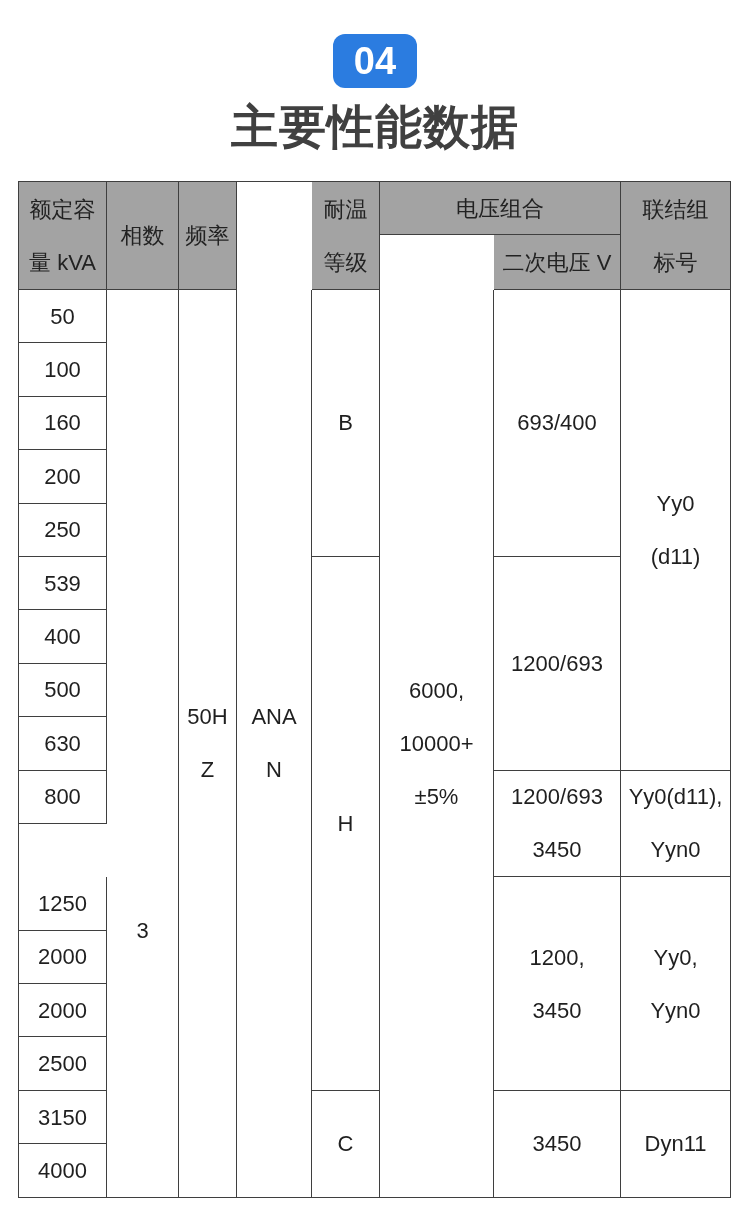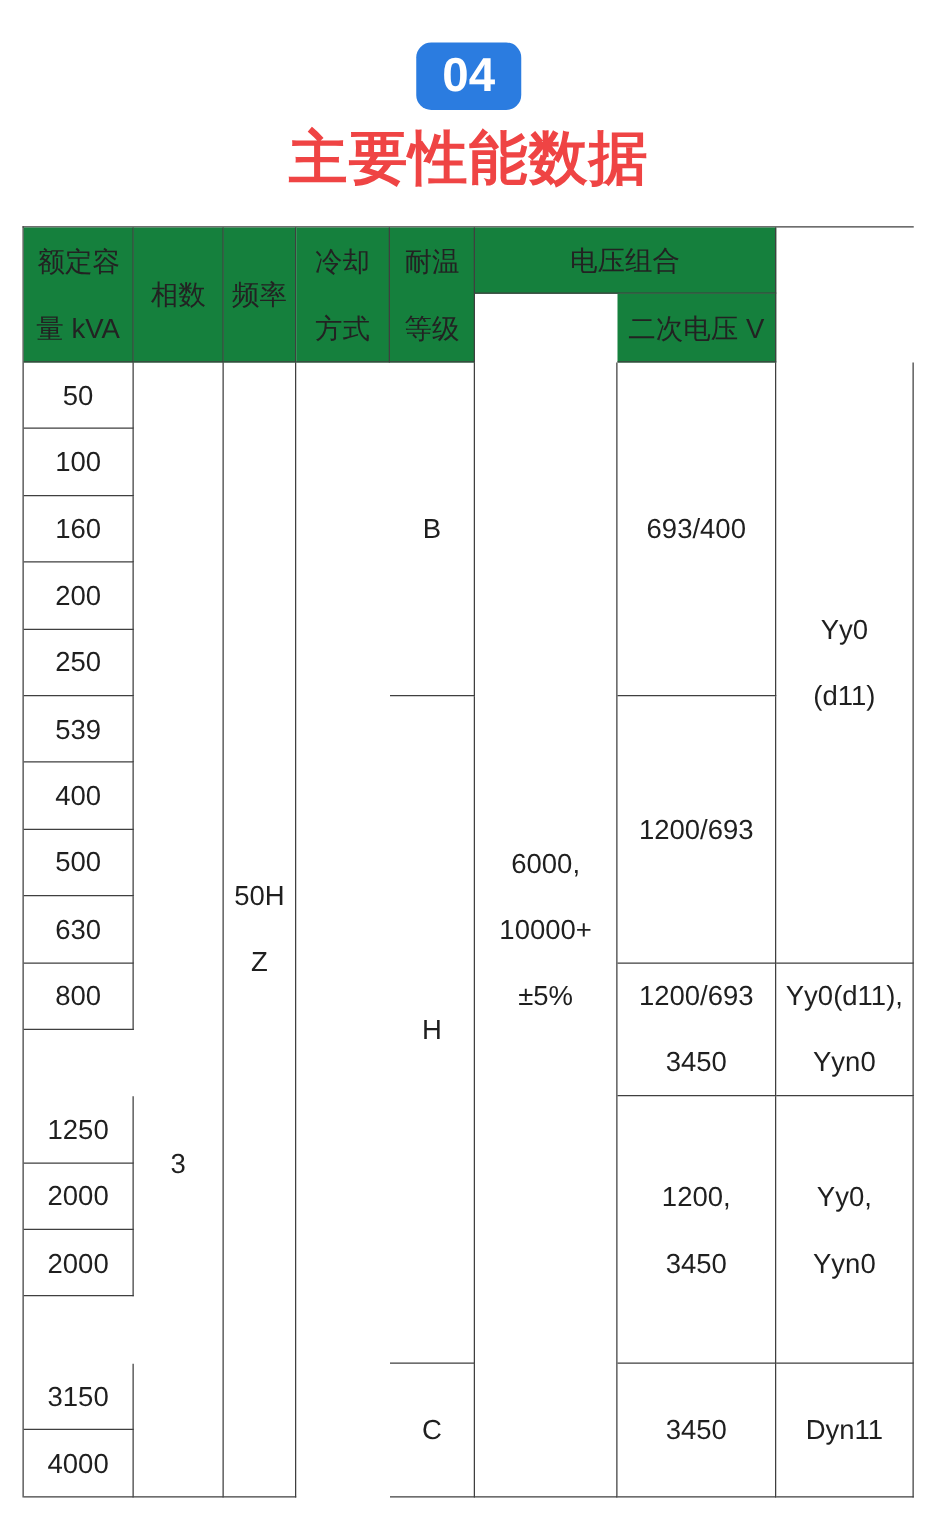--- a/index.html
+++ b/index.html
@@ -12,80 +12,83 @@
     position:absolute;top:34px;left:50%;transform:translateX(-50%);
     width:84px;height:54px;border-radius:12px;background:#2b7ce0;
     color:#ffffff;font-size:38px;font-weight:bold;
     display:flex;align-items:center;justify-content:center;
   }
   
   .title{
     position:absolute;top:96px;left:0;width:750px;height:62px;margin:0;
     text-align:center;line-height:62px;
     font-family:"Liberation Serif",serif;font-weight:bold;
-    font-size:47px;color:#ef4444;letter-spacing:1px;
+    font-size:47px;color:#404040;letter-spacing:1px;
   }
   
   .tbl{
     position:absolute;left:18px;top:181px;
     display:grid;
     grid-template-columns:88px 72px 58px 75px 68px 114px 127px 110px;
     grid-template-rows:53px 55px repeat(17,53.4px);
     border-top:1.5px solid #3f3f3f;border-left:1.5px solid #3f3f3f;
     background:#ffffff;
   }
   .cell{
     border-right:1.5px solid #3f3f3f;border-bottom:1.5px solid #3f3f3f;
     display:flex;align-items:center;justify-content:center;
     text-align:center;white-space:pre-line;
     font-size:22px;line-height:53px;box-sizing:border-box;
   }
-  .hd{background:#15803d;color:#222;text-align:right;}
+  .hd{background:#a3a3a3;color:#222;}
   .phase{align-items:flex-start;padding-top:614px;}
 </style>
 </head>
 <body>
 
 <div class="page">
 
   <div class="badge">04</div>
   <h1 class="title">主要性能数据</h1>
 
   <div class="tbl">
 
     <div class="cell hd" style="grid-area:1/1/3/2">额定容
 量 kVA</div>
     <div class="cell hd" style="grid-area:1/2/3/3">相数</div>
     <div class="cell hd" style="grid-area:1/3/3/4">频率</div>
-    <div class="cell hd" style="grid-area:1/4/3/5">冷却
-方式</div>
     <div class="cell hd" style="grid-area:1/6/2/8">电压组合</div>
     <div class="cell hd" style="grid-area:1/5/3/6">耐温
 等级</div>
     <div class="cell hd" style="grid-area:2/7/3/8">二次电压 V</div>
+    <div class="cell hd" style="grid-area:1/8/3/9">联结组
+标号</div>
 
     <div class="cell" style="grid-area:3/1/4/2">50</div>
     <div class="cell" style="grid-area:4/1/5/2">100</div>
     <div class="cell" style="grid-area:5/1/6/2">160</div>
     <div class="cell" style="grid-area:6/1/7/2">200</div>
     <div class="cell" style="grid-area:7/1/8/2">250</div>
     <div class="cell" style="grid-area:8/1/9/2">539</div>
     <div class="cell" style="grid-area:9/1/10/2">400</div>
     <div class="cell" style="grid-area:10/1/11/2">500</div>
     <div class="cell" style="grid-area:11/1/12/2">630</div>
     <div class="cell" style="grid-area:12/1/13/2">800</div>
     <div class="cell" style="grid-area:14/1/15/2">1250</div>
     <div class="cell" style="grid-area:15/1/16/2">2000</div>
     <div class="cell" style="grid-area:16/1/17/2">2000</div>
+    <div class="cell" style="grid-area:17/1/18/2">2500</div>
     <div class="cell" style="grid-area:18/1/19/2">3150</div>
     <div class="cell" style="grid-area:19/1/20/2">4000</div>
 
     <div class="cell phase" style="grid-area:3/2/20/3">3</div>
     <div class="cell" style="grid-area:3/3/20/4">50H
 Z</div>
+    <div class="cell" style="grid-area:3/4/20/5">ANA
+N</div>
 
     <div class="cell" style="grid-area:3/5/8/6">B</div>
     <div class="cell" style="grid-area:8/5/18/6">H</div>
     <div class="cell" style="grid-area:18/5/20/6">C</div>
 
     <div class="cell" style="grid-area:3/6/20/7">6000,
 10000+
 ±5%</div>
 
     <div class="cell" style="grid-area:3/7/8/8">693/400</div>

